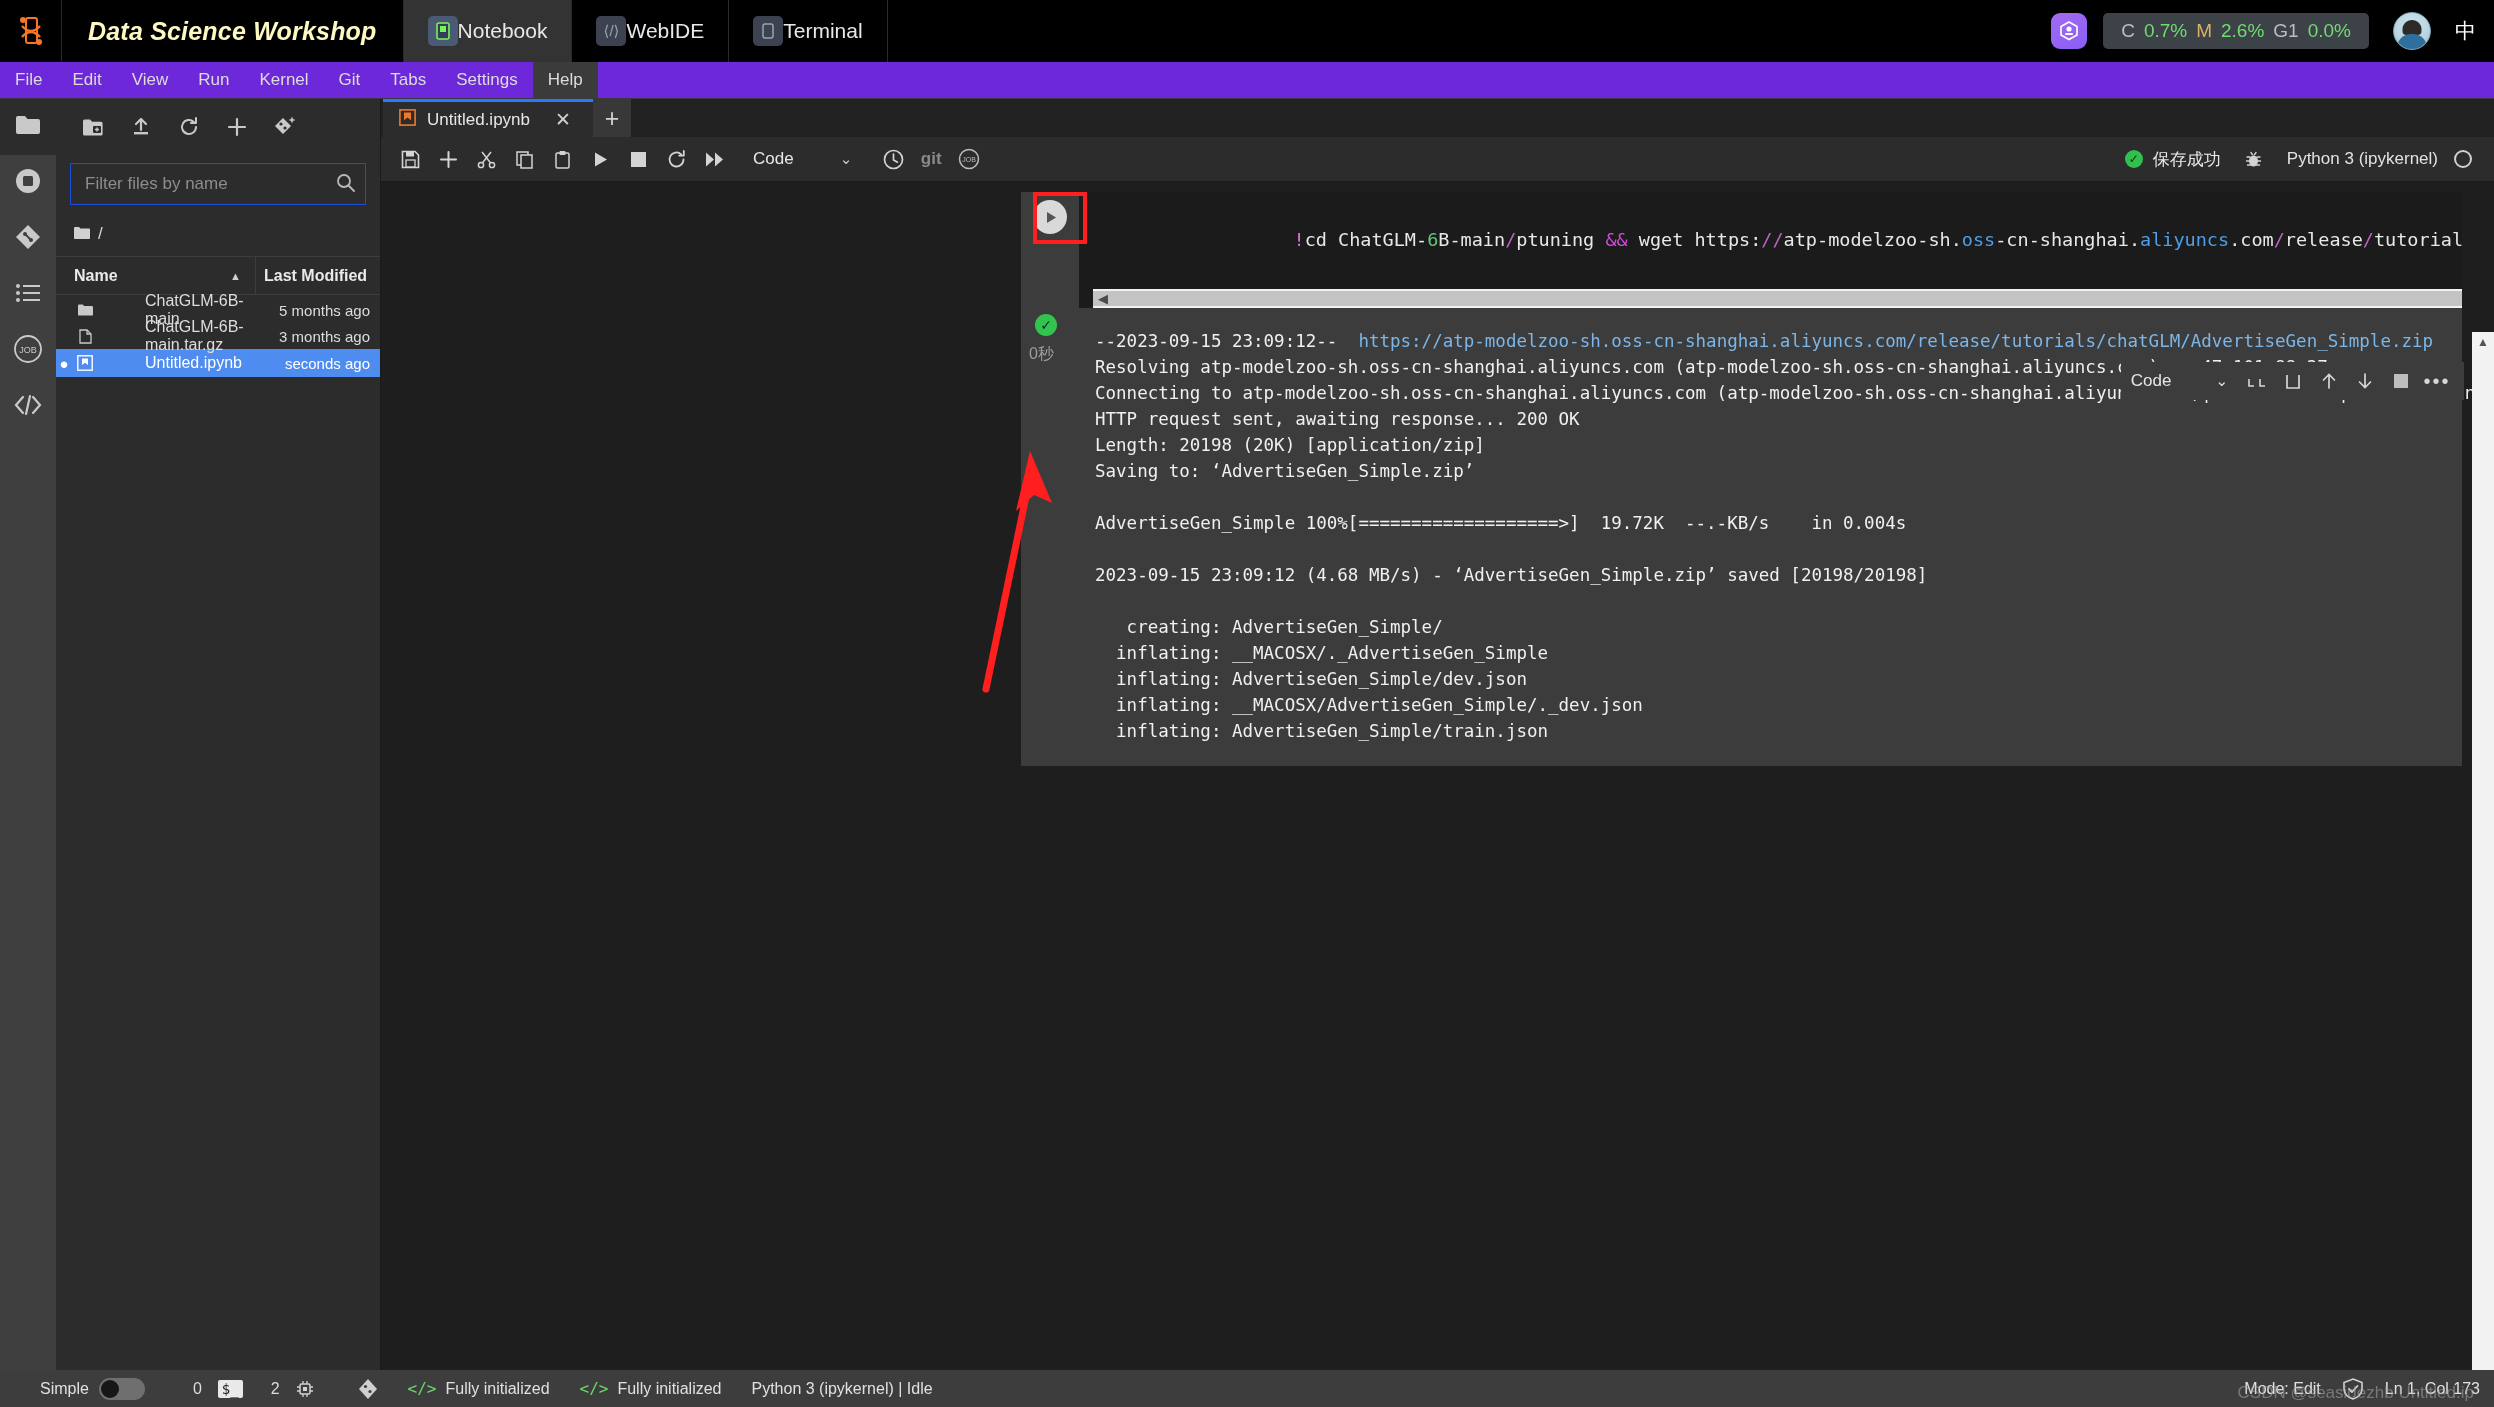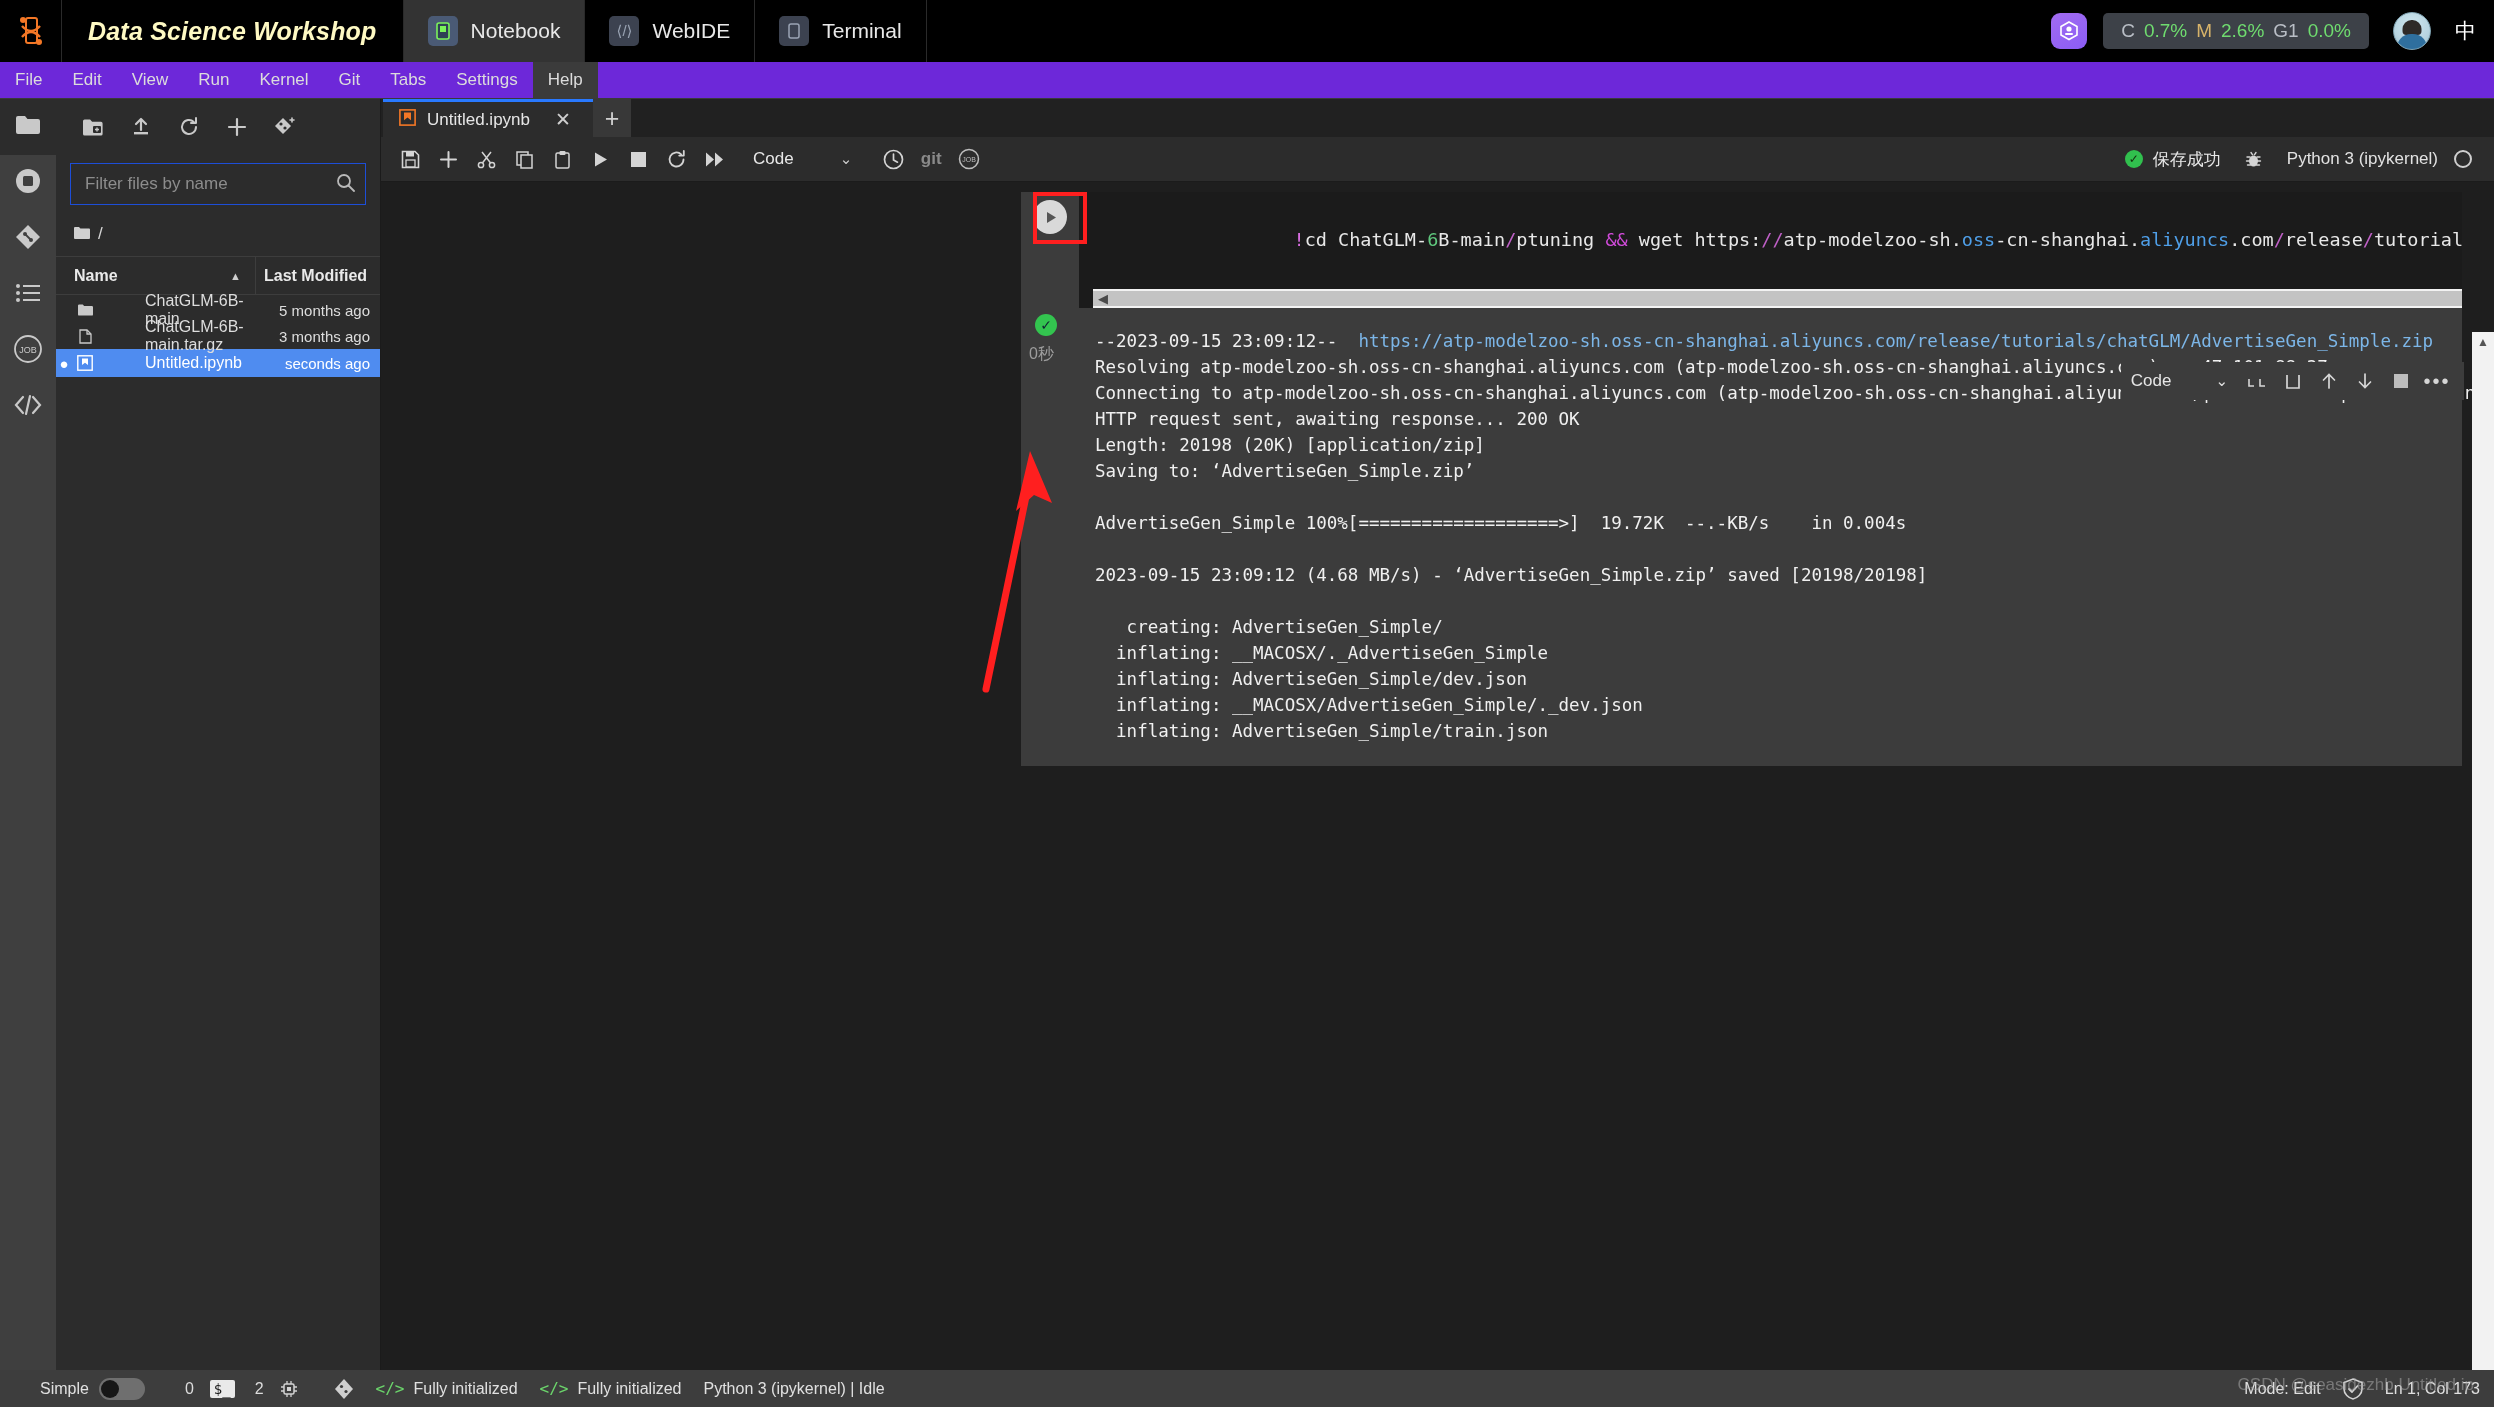--- a/index.html
+++ b/index.html
@@ -19,21 +19,21 @@
   .brand-logo {
     width: 62px; display: flex; align-items: center; justify-content: center;
     border-right: 1px solid #2a2a2a;
   }
   .brand-title {
     display: flex; align-items: center; padding: 1px 26px;
     color: #fef9c3; font-size: 25px; font-weight: bold;
     border-right: 1px solid #2a2a2a; letter-spacing: .2px; font-style: italic;
   }
   .top-tab {
-    display: flex; align-items: center; gap: 13px; padding: 16px 24px;
+    display: flex; align-items: center; padding: 16px 24px;
     color: #e8e8e8; font-size: 21px; border-right: 1px solid #2a2a2a;
     cursor: pointer;
   }
   .top-tab.active { background: #333333; }
   .tab-ico {
     width: 30px; height: 30px; border-radius: 5px; background: #3c4250;
     display: flex; align-items: center; justify-content: center;
     font-size: 15px; color: #9aa4b4;
   }
   .tab-ico.nb { background: #4a5a75; color: #7bf25a; }
@@ -242,22 +242,22 @@
     position: absolute; right: 0; top: 150px; width: 22px; bottom: 0; background: #f2f2f2;
     display: flex; flex-direction: column; align-items: center; padding-top: 3px;
   }
   .vscroll .arr { color: #555; font-size: 12px; }
 
   
   .arrow-svg { position: absolute; left: 585px; top: 225px; z-index: 40; pointer-events: none; }
 
   
   .statusbar {
-    height: 37px; flex: 0 0 37px; background: #3d3d3d; display: flex; 
-    color: #e0e0e0; font-size: 16px; padding: 0 14px; gap: 0;
+    height: 37px; flex: 0 0 37px; background: #3d3d3d; display: flex; align-items: center;
+    color: #e0e0e0; font-size: 16px; padding: 0 14px; gap: 8px;
   }
   .sb-group { display: flex; align-items: center; gap: 10px; }
   .sb-simple { color: #e0e0e0; font-size: 16px; }
   .toggle {
     width: 46px; height: 22px; border-radius: 11px; background: #6f6f6f;
     display: flex; align-items: center; padding: 2px; cursor: pointer;
   }
   .toggle .knob { width: 18px; height: 18px; border-radius: 50%; background: #171717; }
   .sb-num { color: #dcdcdc; padding: 0 6px; }
   .sb-chip {

